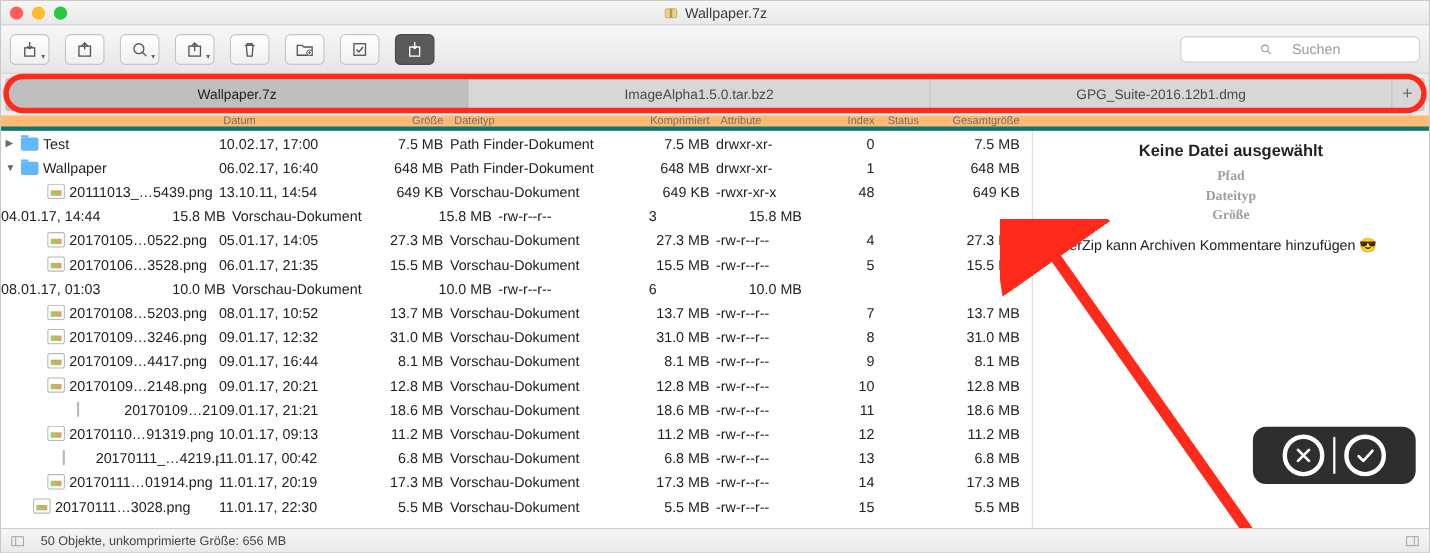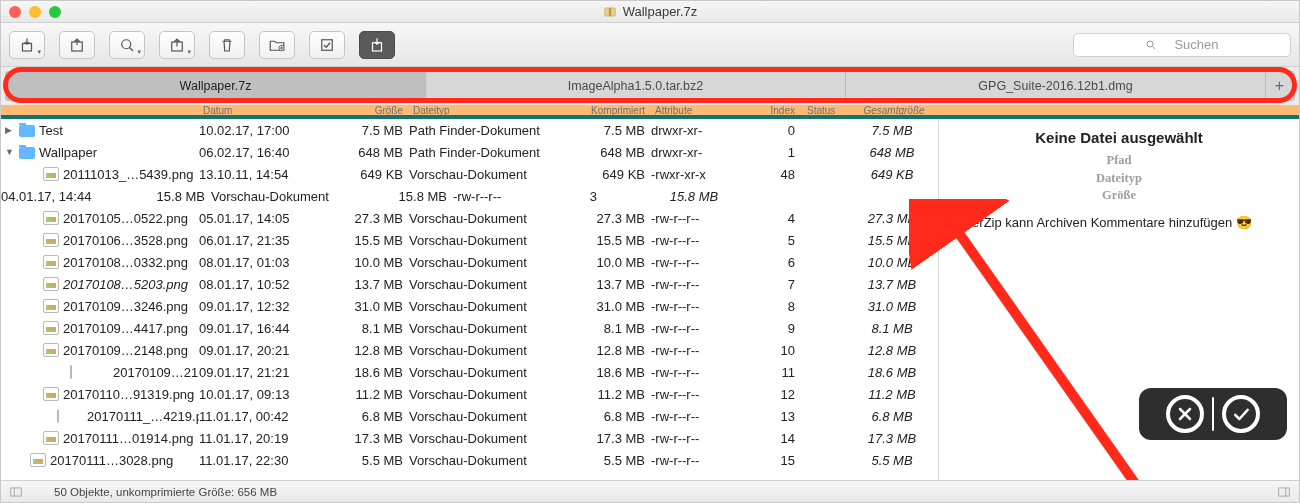--- a/index.html
+++ b/index.html
@@ -42,40 +42,40 @@
   .filepane { flex:1; overflow:auto; border-right:1px solid #dcdcdc; }
   .row { display:flex; align-items:center; height:22px; font-size:13px; }
   .c-name { width:198px; display:flex; align-items:center; gap:4px; padding-left:4px; white-space:nowrap; overflow:hidden; }
   .c-date { width:138px; }
   .c-size { width:72px; text-align:right; padding-right:6px; }
   .c-type { width:156px; }
   .c-comp { width:86px; text-align:right; padding-right:6px; }
   .c-attr { width:82px; }
   .c-idx  { width:70px; text-align:right; padding-right:8px; }
   .c-stat { width:54px; }
-  .c-tot  { width:78px; text-align:center; padding-right:8px;font-style:italic; }
+  .c-tot  { width:78px; text-align:right; padding-right:8px; }
   .tri { width:10px; display:inline-block; font-size:9px; color:#6a6a6a; }
   .folder-ico { background:#62b7ff; border-radius:2px; position:relative; width:16px; height:12px; margin-top:2px; }
   .folder-ico:before { content:""; position:absolute; top:-3px; left:0; width:7px; height:3px; background:#62b7ff; border-radius:1px 1px 0 0; }
   .img-ico { width:16px; height:14px; background:#fff; border:1px solid #b8b8b8; border-radius:2px; position:relative; }
   .img-ico:after { content:""; position:absolute; left:2px; right:2px; bottom:2px; height:5px; background:linear-gradient(45deg,#9ad06a 40%,#d0a96a 40%); }
 
   
   .infopane { width:360px; position:relative; padding:10px 10px 0 10px; display:flex; flex-direction:column; align-items:center; }
   .infopane h3 { font-size:15px; font-weight:700; color:#222; text-align:center; margin-bottom:6px; }
   .infopane .meta { font-size:12.5px; font-weight:600; color:#9e9e9e; text-align:center; line-height:1.4;font-family:Liberation Serif, serif; }
   .infopane .comment { margin-top:10px; font-size:13px; color:#222; text-align:left; width:100%; }
   .arrow { position:absolute; pointer-events:none; }
   .pill { position:absolute; right:12px; bottom:40px; width:148px; height:52px; background:#2e2e2e; border-radius:12px; display:flex; align-items:center; justify-content:center; gap:0; }
   .pill .sep { width:2px; height:34px; background:#fff; border-radius:1px; margin:0 8px; }
   .pill .circ { width:38px; height:38px; border:4px solid #fff; border-radius:50%; display:flex; align-items:center; justify-content:center; }
   .pill svg { width:20px; height:20px; }
 
   
-  .statusbar { height:22px; background:linear-gradient(#f6f6f6,#e9e9e9); border-top:1px solid #cfcfcf; display:flex; align-items:center; padding:0 8px; font-size:11.5px; color:#444; gap:31px; }
+  .statusbar { height:22px; background:linear-gradient(#f6f6f6,#e9e9e9); border-top:1px solid #cfcfcf; display:flex; align-items:center; padding:0 8px; font-size:11.5px; color:#444; gap:14px; }
   .sb-ico { width:14px; height:14px; opacity:.6; }
   .sb-right { margin-left:auto; }
 </style>
 </head>
 <body>
 
 <div class="window">
 
   <div class="titlebar">
     <div class="traffic">
@@ -257,36 +257,31 @@
           <div class="c-date">06.01.17, 21:35</div>
           <div class="c-size">15.5 MB</div>
           <div class="c-type">Vorschau-Dokument</div>
           <div class="c-comp">15.5 MB</div>
           <div class="c-attr">-rw-r--r--</div>
           <div class="c-idx">5</div>
           <div class="c-stat"></div>
           <div class="c-tot">15.5 MB</div>
         </div>
         <div class="row">
-          <div class="c-name" style="padding-left: 28px;">
-            <span class="tri"></span>
-            <span class="img-ico"></span>
-            <span>20170108…0332.png</span>
-          </div>
           <div class="c-date">08.01.17, 01:03</div>
           <div class="c-size">10.0 MB</div>
           <div class="c-type">Vorschau-Dokument</div>
           <div class="c-comp">10.0 MB</div>
           <div class="c-attr">-rw-r--r--</div>
           <div class="c-idx">6</div>
           <div class="c-stat"></div>
           <div class="c-tot">10.0 MB</div>
         </div>
         <div class="row">
-          <div class="c-name" style="padding-left: 28px; font-style: italic;">
+          <div class="c-name" style="padding-left: 28px;">
             <span class="tri"></span>
             <span class="img-ico"></span>
             <span>20170108…5203.png</span>
           </div>
           <div class="c-date">08.01.17, 10:52</div>
           <div class="c-size">13.7 MB</div>
           <div class="c-type">Vorschau-Dokument</div>
           <div class="c-comp">13.7 MB</div>
           <div class="c-attr">-rw-r--r--</div>
           <div class="c-idx">7</div>

